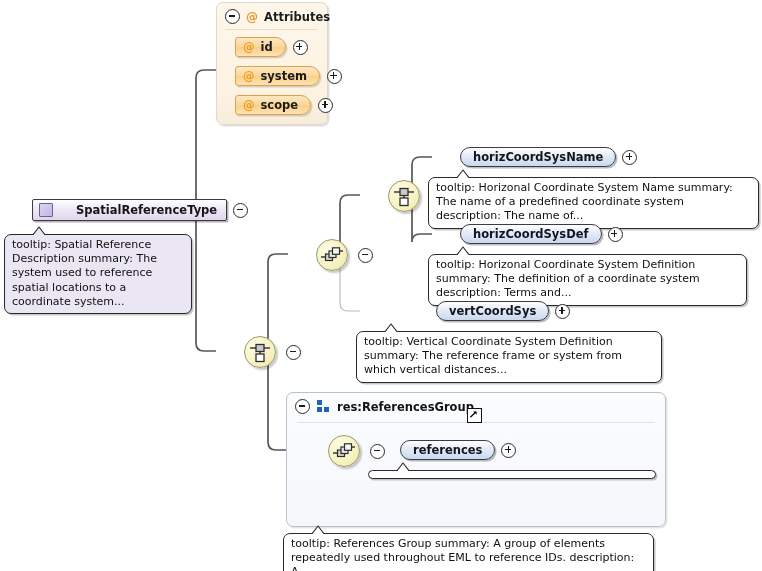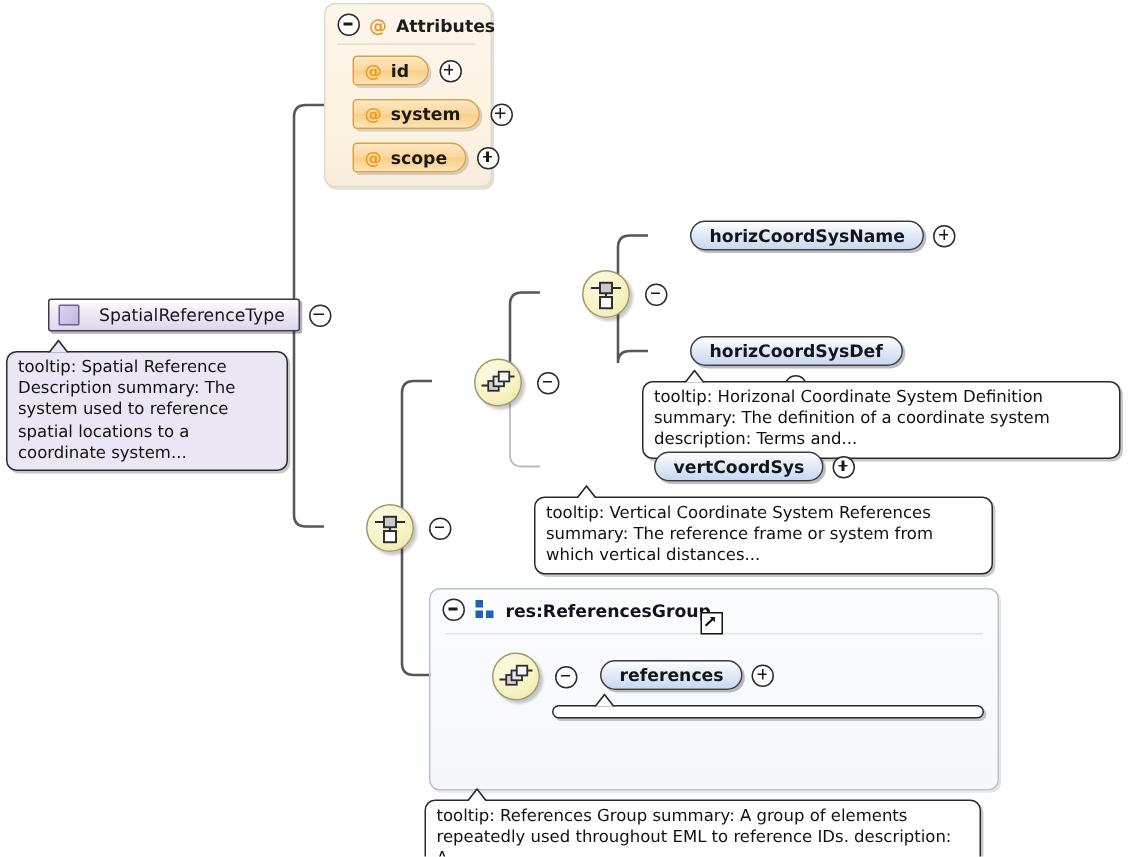--- a/index.html
+++ b/index.html
@@ -9,26 +9,26 @@
     font-size:11px;color:#000;
   }
   #canvas{position:absolute;left:0;top:0;width:762px;height:571px;}
   svg.lines{position:absolute;left:0;top:0;width:762px;height:571px;pointer-events:none;}
 
   
   .node{position:absolute;}
 
   
   .typebox{
-    display:flex;align-items:flex-start;gap:13px;
+    display:flex;align-items:flex-start;gap:23px;
     border:1.6px solid #3b3b46;border-radius:2px;
     background:linear-gradient(to bottom,#ffffff 0%,#efeaf6 42%,#dfd6ec 100%);
     padding:3px 9px 3px 6px;
     box-shadow:1.5px 1.5px 0 rgba(0,0,0,.30);
-    font-weight:normal;font-size:11.5px;color:#15151c;
+    font-weight:bold;font-size:11.5px;color:#15151c;
     white-space:nowrap;
   }
   .typebox .sw{
     width:12px;height:12px;border:1.3px solid #6b5f93;border-radius:1px;
     background:linear-gradient(135deg,#ddd4ef,#c3b5e0);
     flex:0 0 auto;
   }
 
   
   .attrpanel{
@@ -236,22 +236,30 @@
         <rect x="11" y="17" width="8" height="7.5" fill="#ffffff" stroke="#2d2d2d" stroke-width="1.3"></rect>
       </svg>
     </span>
     <span class="tgl" style="margin-left:4px;"></span>
   </div>
 
   <div class="node elrow" style="left:432px;top:147px;">
     <span class="elpill">horizCoordSysName</span>
     <span class="tgl plus"></span>
   </div>
-
-  <div class="node elrow" style="left:432px;top:224px;flex-direction:column;">
+  <div class="tip" style="left:428px;top:177px;width:315px;">
+    <div class="tail" style="left:26px;">
+      <svg width="16" height="10" viewBox="0 0 16 10">
+        <path d="M1,10 L8,1 L15,10" fill="#ffffff" stroke="#2a2a2a" stroke-width="1.1" stroke-linejoin="round"></path>
+      </svg>
+    </div>
+    <span>tooltip: Horizonal Coordinate System Name summary: The name of a predefined coordinate system description: The name of...</span>
+  </div>
+
+  <div class="node elrow" style="left:432px;top:224px;">
     <span class="elpill">horizCoordSysDef</span>
     <span class="tgl plus"></span>
   </div>
   <div class="tip" style="left:428px;top:254px;width:303px;">
     <div class="tail" style="left:26px;">
       <svg width="16" height="10" viewBox="0 0 16 10">
         <path d="M1,10 L8,1 L15,10" fill="#ffffff" stroke="#2a2a2a" stroke-width="1.1" stroke-linejoin="round"></path>
       </svg>
     </div>
     <span>tooltip: Horizonal Coordinate System Definition summary: The definition of a coordinate system description: Terms and...</span>
@@ -260,21 +268,21 @@
   <div class="node elrow" style="left:360px;top:301px;margin-left:48px;">
     <span class="elpill">vertCoordSys</span>
     <span class="tgl plus"></span>
   </div>
   <div class="tip" style="left:356px;top:331px;width:290px;">
     <div class="tail" style="left:26px;">
       <svg width="16" height="10" viewBox="0 0 16 10">
         <path d="M1,10 L8,1 L15,10" fill="#ffffff" stroke="#2a2a2a" stroke-width="1.1" stroke-linejoin="round"></path>
       </svg>
     </div>
-    <span>tooltip: Vertical Coordinate System References summary: The reference frame or system from which vertical distances...</span>
+    <span>tooltip: Vertical Coordinate System Definition summary: The reference frame or system from which vertical distances...</span>
   </div>
 
   <div class="node grpbox" style="left:286px;top:392px;width:378px;height:133px;">
     <div class="grphdr">
       <span class="tgl"></span>
       <span class="grpicon">
         <i class="a"></i>
           <i class="b"></i>
           <i class="c"></i>
       </span>

